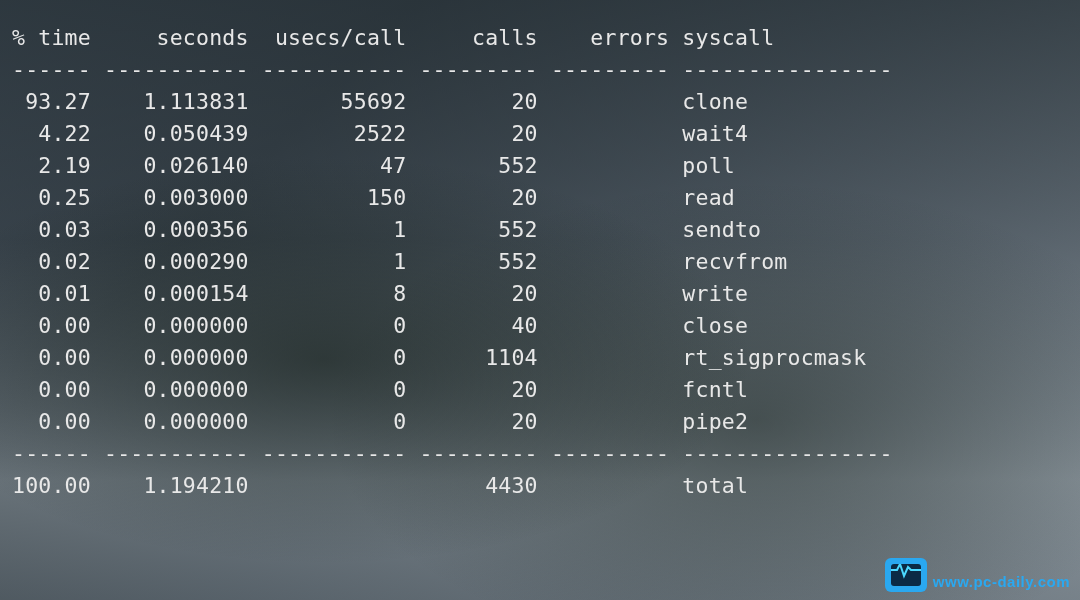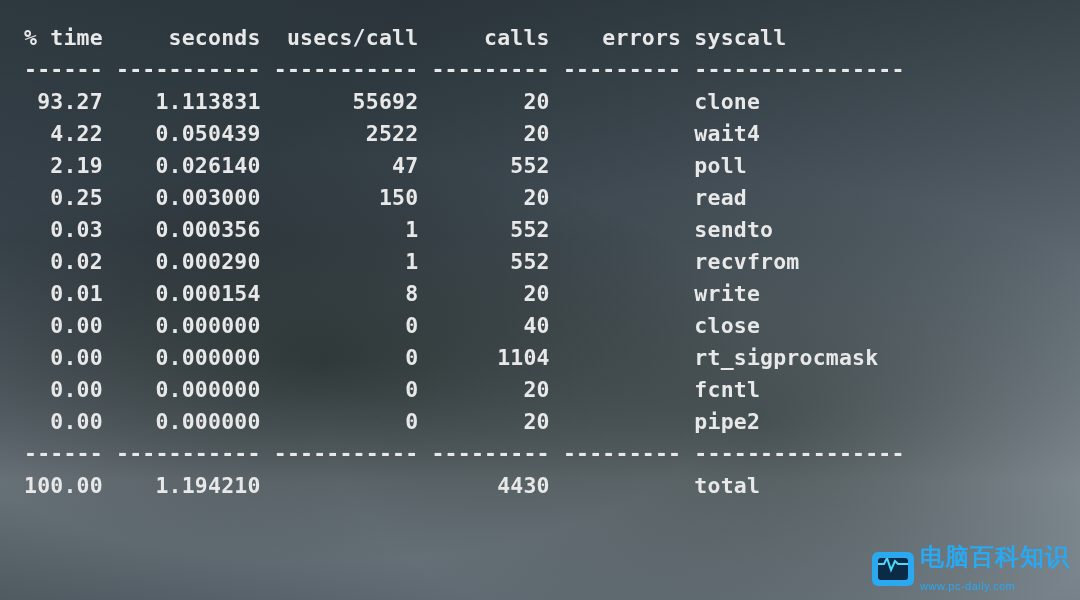--- a/index.html
+++ b/index.html
@@ -19,27 +19,27 @@
       content: '';
       position: absolute;
       top: 0; left: 0; right: 0; bottom: 0;
       background:
         radial-gradient(ellipse at 30% 60%, rgba(20,30,25,0.6) 0%, transparent 40%),
         radial-gradient(ellipse at 70% 70%, rgba(25,35,30,0.5) 0%, transparent 40%),
         linear-gradient(to bottom, rgba(40,50,55,0.7) 0%, rgba(60,70,75,0.4) 40%, rgba(140,150,155,0.6) 80%, rgba(100,110,115,0.5) 100%);
     }
     .terminal-content {
       position: relative;
-      padding: 22px 24px;
+      padding: 22px 12px;
       color: #e8e8e8;
       font-size: 21.5px;
       line-height: 1.49;
       white-space: pre;
       letter-spacing: 0.2px;
-      font-weight: 700;
+      font-weight: 400;
     }
     .watermark {
       position: absolute;
       right: 10px;
       bottom: 8px;
       display: flex;
       align-items: center;
       gap: 6px;
     }
     .watermark-icon {
@@ -73,23 +73,24 @@
     .watermark-text-main {
       color: #2aa8f0;
       font-family: "Microsoft YaHei", "SimHei", sans-serif;
       font-size: 24px;
       font-weight: bold;
       letter-spacing: 1px;
     }
     .watermark-text-url {
       color: #2aa8f0;
       font-family: Arial, sans-serif;
-      font-size: 11px;
+      font-size: 15px;
       letter-spacing: 0.5px;
       margin-top: 12px;
+      font-weight: bold;
     }
   </style>
 </head>
 <body>
 
 <div class="terminal-content"><span>% time     seconds  usecs/call     calls    errors syscall</span>
 <span>------ ----------- ----------- --------- --------- ----------------</span>
 <span> 93.27    1.113831       55692        20           clone
   4.22    0.050439        2522        20           wait4
   2.19    0.026140          47       552           poll
@@ -106,16 +107,15 @@
 
 <div class="watermark">
   <div class="watermark-icon">
     <div class="watermark-icon-inner">
       <svg class="pulse-svg" viewBox="0 0 30 18">
         <path d="M0,9 L6,9 L9,3 L13,15 L17,6 L20,9 L30,9" stroke="#4bd8ff" stroke-width="2" fill="none"></path>
       </svg>
     </div>
   </div>
   <div class="watermark-text">
-    <span class="watermark-text-main">电脑百科知识</span>
     <span class="watermark-text-url">www.pc-daily.com</span>
   </div>
 </div>
 
 </body></html>

